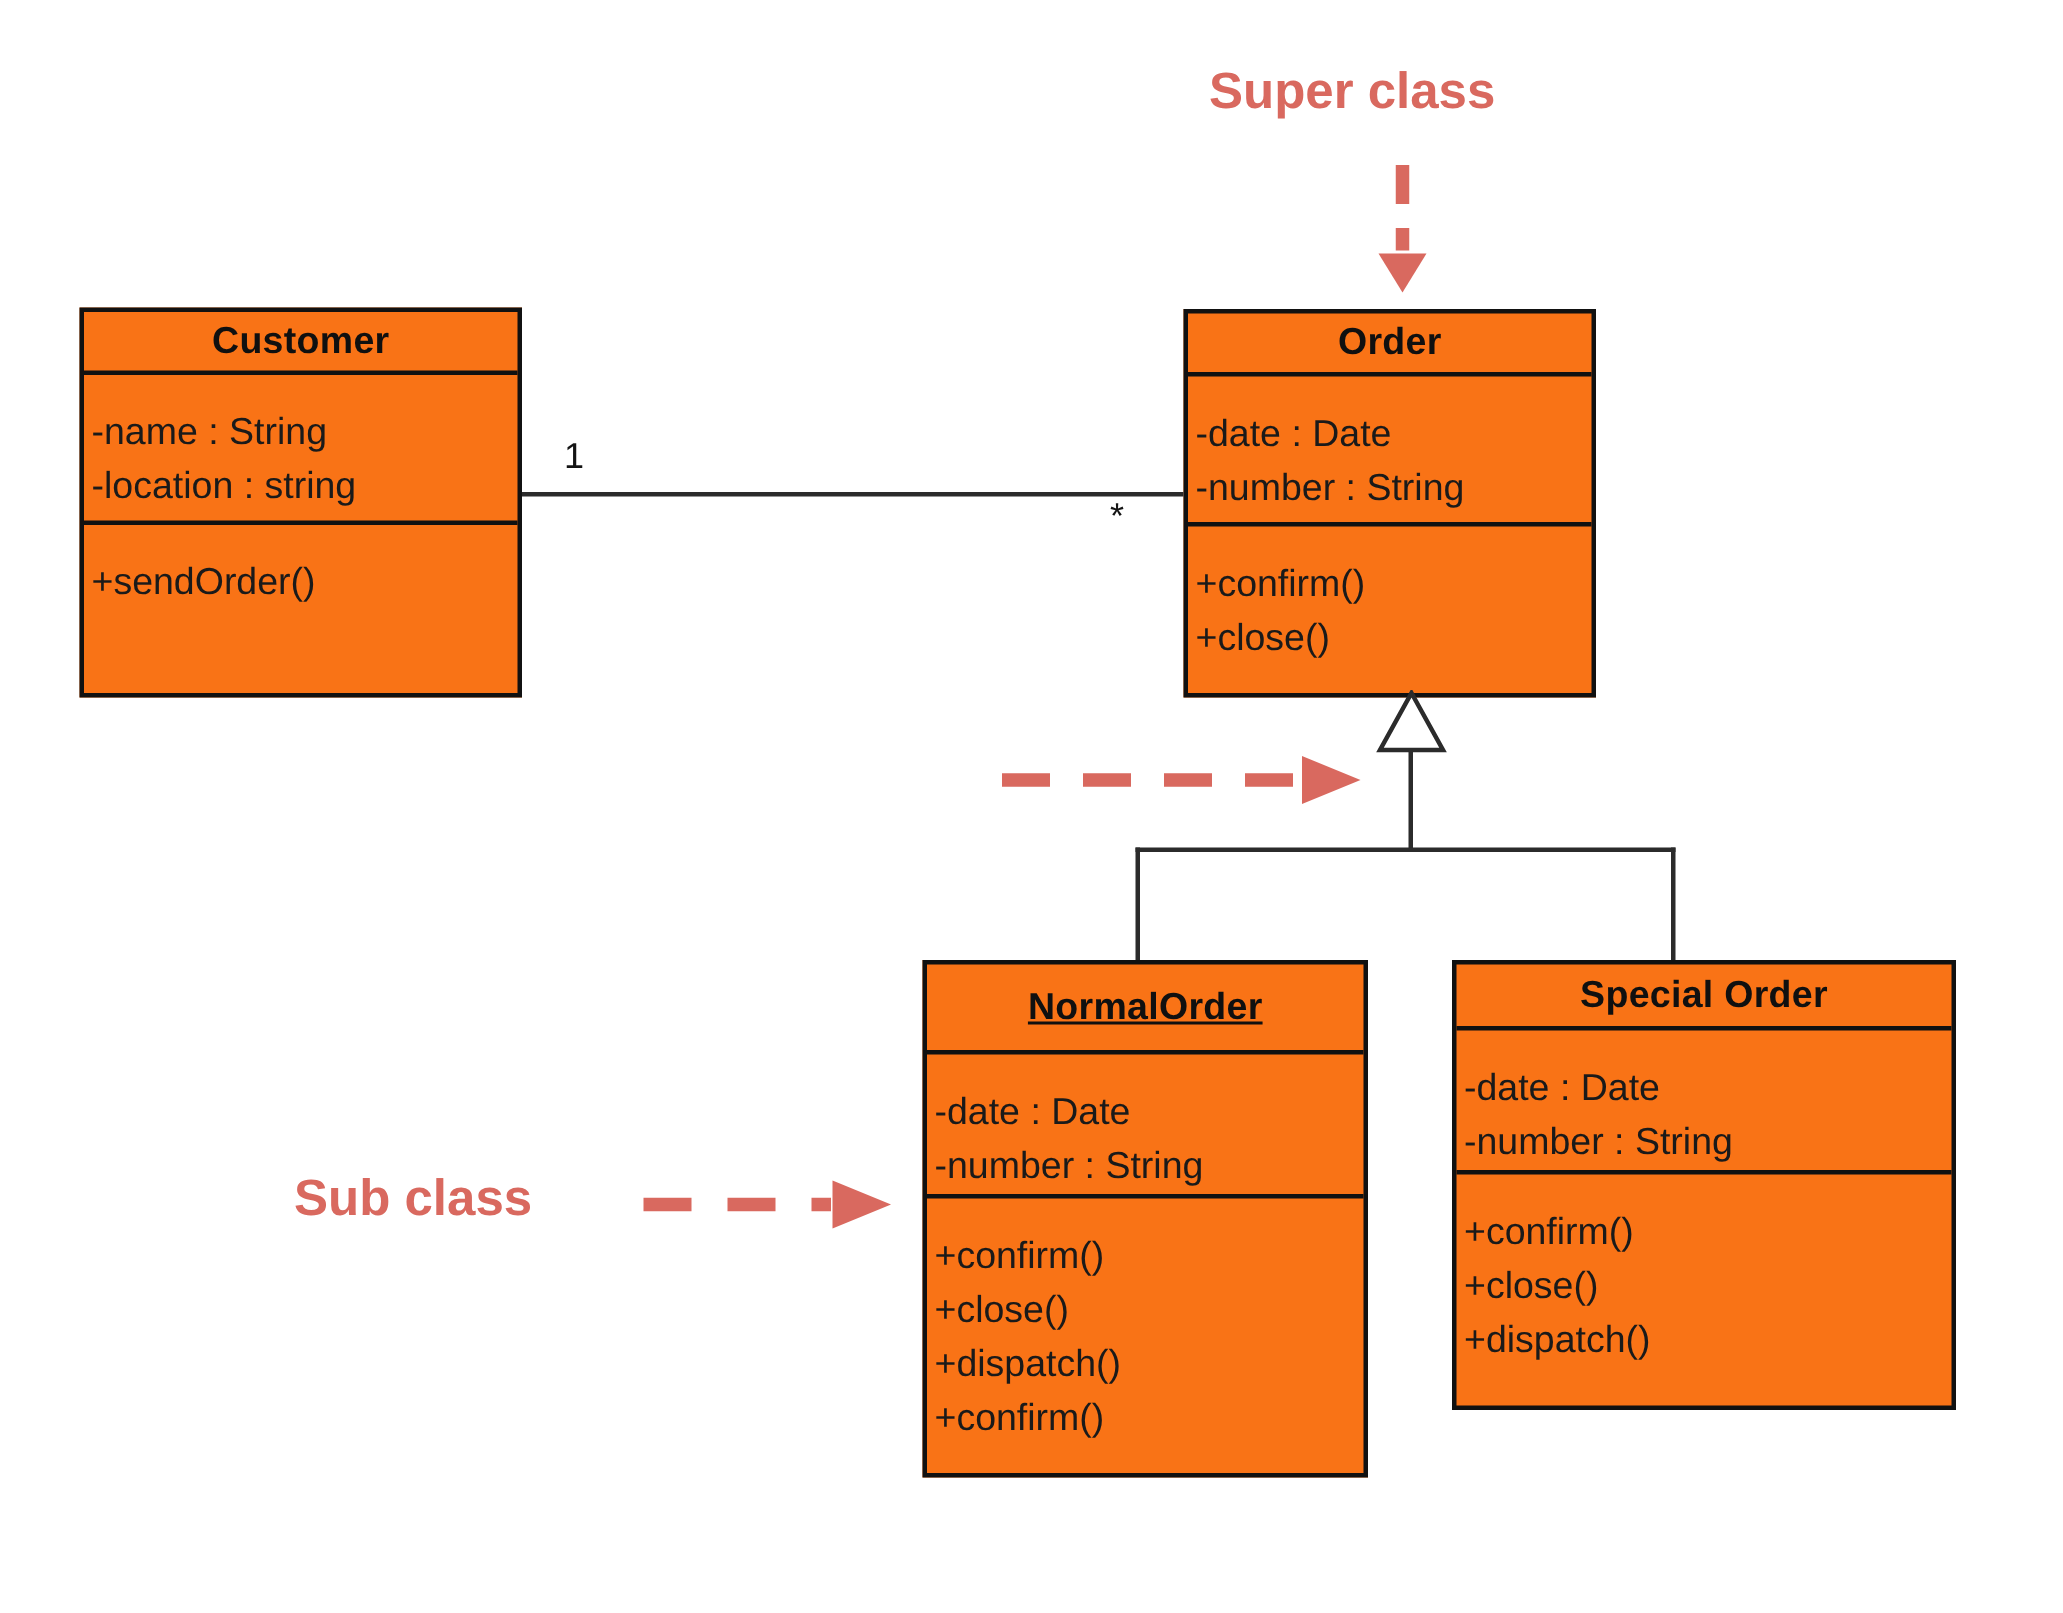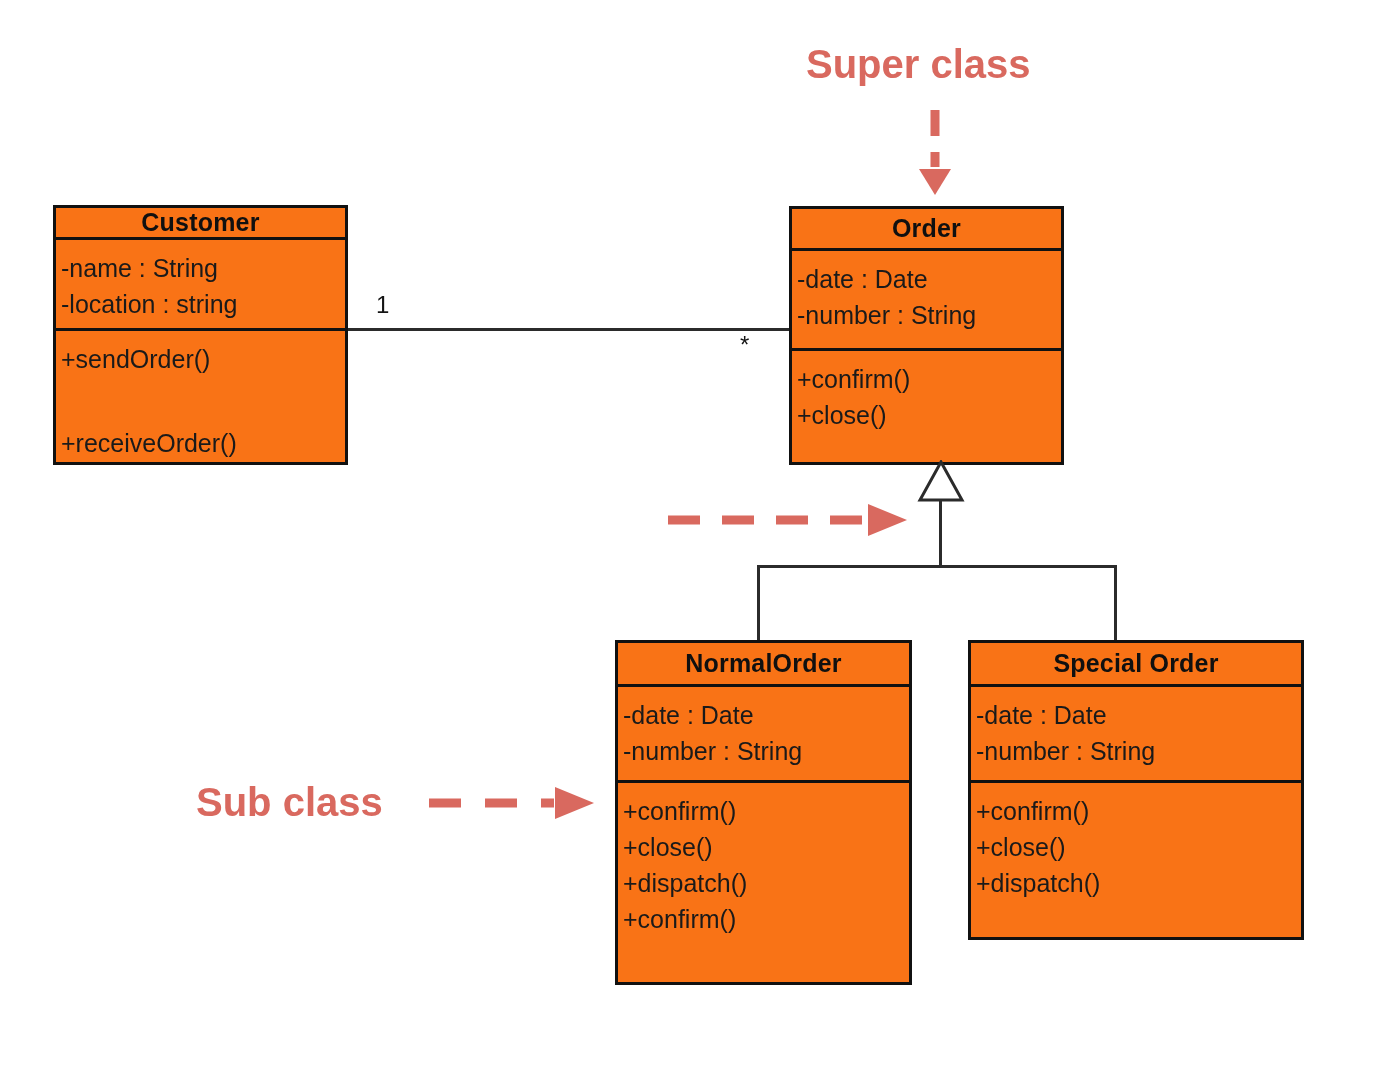--- a/index.html
+++ b/index.html
@@ -35,21 +35,21 @@
     font-size: 25px;
     color: #101010;
     border-bottom: 3px solid #111111;
     display: flex;
     align-items: center;
     justify-content: center;
     letter-spacing: 0.2px;
   }
   .uml-compartment {
     box-sizing: border-box;
-    padding: 10px 0 6px 5px;
+    padding: 20px 0 6px 5px;
     display: flex;
     flex-direction: column;
     justify-content: flex-start;
   }
   .uml-compartment.attrs {
     border-bottom: 3px solid #111111;
   }
   .uml-member {
     font-size: 25px;
     color: #1a1a1a;
@@ -76,21 +76,21 @@
   }
   .tri-svg {
     position: absolute;
   }
 
   
   .annot-text {
     position: absolute;
     color: #d9695f;
     font-weight: bold;
-    font-size: 40px;
+    font-size: 34px;
     line-height: 1;
     white-space: nowrap;
   }
   .annot-svg {
     position: absolute;
   }
 </style>
 </head>
 <body>
 
@@ -103,21 +103,20 @@
   </svg>
 
   <div class="uml-class" style="left:53px; top:205px; width:295px; height:260px;">
     <div class="uml-title" style="height:42px;">Customer</div>
     <div class="uml-compartment attrs" style="height:100px;">
       <div class="uml-member">-name : String</div>
       <div class="uml-member">-location : string</div>
     </div>
     <div class="uml-compartment" style="flex:1;gap:48px;">
       <div class="uml-member">+sendOrder()</div>
-      <div class="uml-member">+receiveOrder()</div>
     </div>
   </div>
 
   <div class="uml-class" style="left:789px; top:206px; width:275px; height:259px;">
     <div class="uml-title" style="height:42px;">Order</div>
     <div class="uml-compartment attrs" style="height:100px;">
       <div class="uml-member">-date : Date</div>
       <div class="uml-member">-number : String</div>
     </div>
     <div class="uml-compartment" style="flex:1;">
@@ -137,21 +136,21 @@
   <div class="line-h" style="left:757px; top:565px; width:360px;"></div>
   <div class="line-v" style="left:757px; top:565px; height:78px;"></div>
   <div class="line-v" style="left:1114px; top:565px; height:78px;"></div>
 
   <svg class="annot-svg" style="left:663px; top:495px;" width="255" height="50" viewBox="0 0 255 50">
     <line x1="5" y1="25" x2="205" y2="25" stroke="#d9695f" stroke-width="9" stroke-dasharray="32,22" stroke-linecap="butt"></line>
     <polygon points="205,9 205,41 244,25" fill="#d9695f"></polygon>
   </svg>
 
   <div class="uml-class" style="left:615px; top:640px; width:297px; height:345px;">
-    <div class="uml-title" style="height:44px;">NormalOrder</div>
+    <div class="uml-title" style="height:60px;text-decoration:underline;">NormalOrder</div>
     <div class="uml-compartment attrs" style="height:96px;">
       <div class="uml-member">-date : Date</div>
       <div class="uml-member">-number : String</div>
     </div>
     <div class="uml-compartment" style="flex:1;">
       <div class="uml-member">+confirm()</div>
       <div class="uml-member">+close()</div>
       <div class="uml-member">+dispatch()</div>
       <div class="uml-member">+confirm()</div>
     </div>

